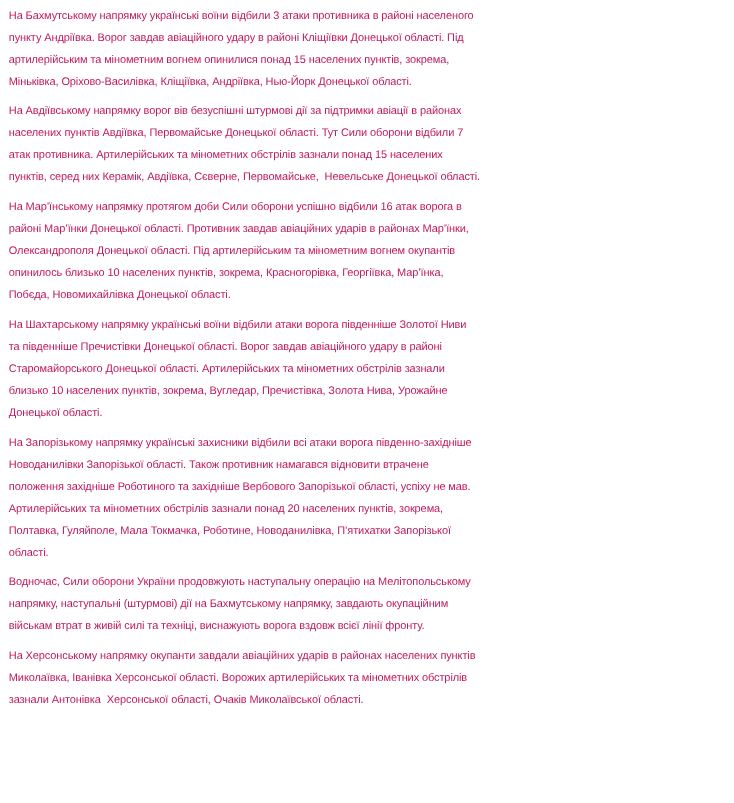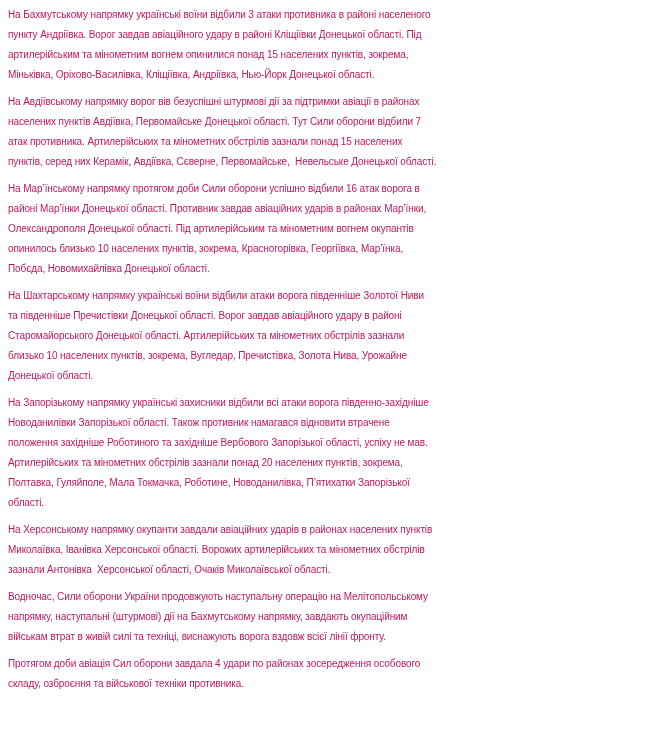--- a/index.html
+++ b/index.html
@@ -48,21 +48,19 @@
 та південніше Пречистівки Донецької області. Ворог завдав авіаційного удару в районі
 Старомайорського Донецької області. Артилерійських та мінометних обстрілів зазнали
 близько 10 населених пунктів, зокрема, Вугледар, Пречистівка, Золота Нива, Урожайне
 Донецької області.</div>
   <div class="para">На Запорізькому напрямку українські захисники відбили всі атаки ворога південно-західніше
 Новоданилівки Запорізької області. Також противник намагався відновити втрачене
 положення західніше Роботиного та західніше Вербового Запорізької області, успіху не мав.
 Артилерійських та мінометних обстрілів зазнали понад 20 населених пунктів, зокрема,
 Полтавка, Гуляйполе, Мала Токмачка, Роботине, Новоданилівка, П’ятихатки Запорізької
 області.</div>
+  <div class="para">Водночас, Сили оборони України продовжують наступальну операцію на Мелітопольському
+напрямку, наступальні (штурмові) дії на Бахмутському напрямку, завдають окупаційним
+військам втрат в живій силі та техніці, виснажують ворога вздовж всієї лінії фронту.</div>
   <div class="para">На Херсонському напрямку окупанти завдали авіаційних ударів в районах населених пунктів
 Миколаївка, Іванівка Херсонської області. Ворожих артилерійських та мінометних обстрілів
 зазнали Антонівка  Херсонської області, Очаків Миколаївської області.</div>
-  <div class="para">Водночас, Сили оборони України продовжують наступальну операцію на Мелітопольському
-напрямку, наступальні (штурмові) дії на Бахмутському напрямку, завдають окупаційним
-військам втрат в живій силі та техніці, виснажують ворога вздовж всієї лінії фронту.</div>
-  <div class="para">Протягом доби авіація Сил оборони завдала 4 удари по районах зосередження особового
-складу, озброєння та військової техніки противника.</div>
 </div>
 
 </body></html>

